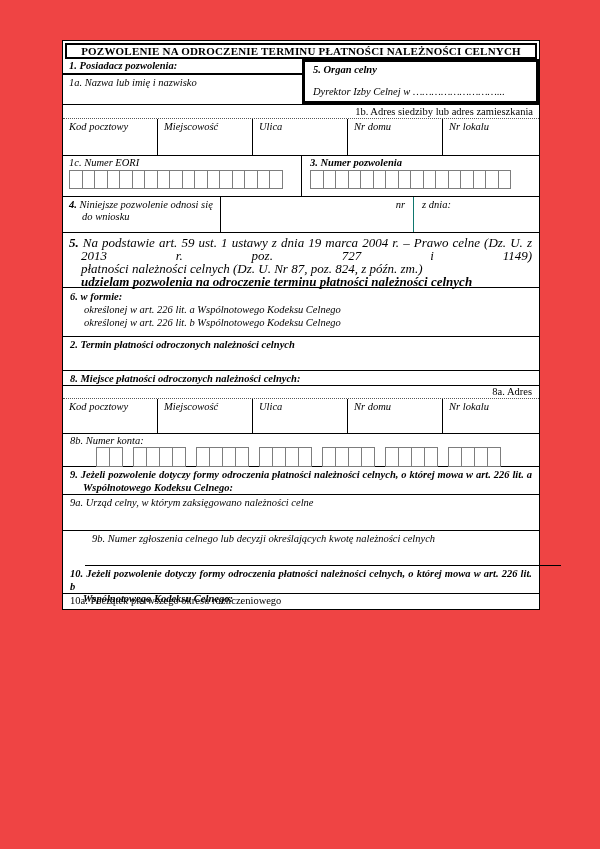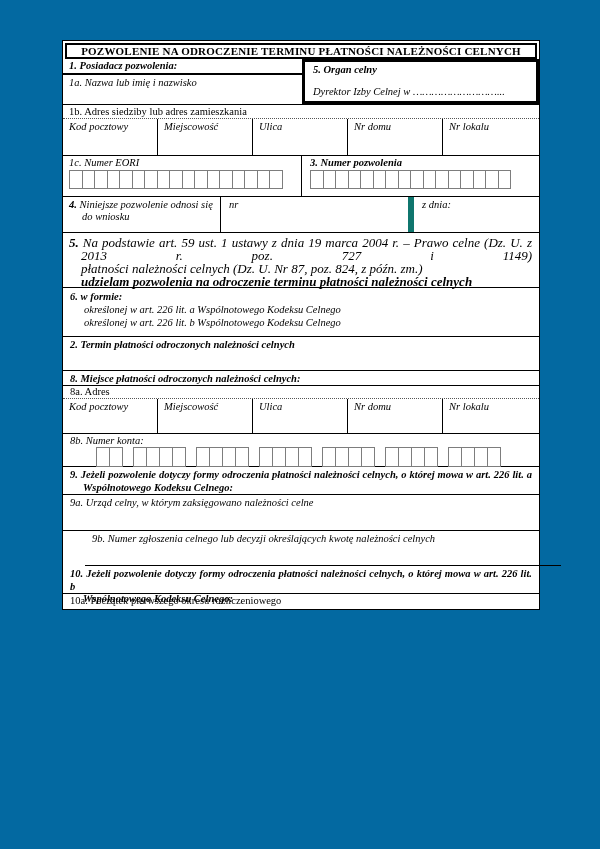--- a/index.html
+++ b/index.html
@@ -1,28 +1,28 @@
 <!DOCTYPE html>
 <html lang="pl"><head>
 <meta charset="utf-8">
 <style>
   html,body { margin:0; padding:0; background:#e9e9e9; }
   .page {
-    position:relative; width:600px; height:849px; background:#0369a1;
+    position:relative; width:600px; height:849px; background:#ef4444;
     font-family:"Liberation Serif","DejaVu Serif",serif; color:#000;
     overflow:hidden;
   }
   .form {
     position:absolute; left:62px; top:40px; width:476px; height:568px;
     border:1px solid #000; box-sizing:content-box; background:#fff;
     font-size:10.5px; line-height:12px;
   }
   .row { box-sizing:border-box; width:100%; position:relative; }
   .bb  { border-bottom:1px solid #000;font-style:italic; }
-  .bbd { border-bottom:1px dotted #555; }
+  .bbd { border-bottom:1px dotted #555;text-align:right; }
   b, .bold { font-weight:bold; }
 
   
   .r-title { height:18px; padding:2px 2px 0 2px; }
   .title-box {
     border:2px solid #000; height:100%; box-sizing:border-box;
     text-align:center; font-weight:bold; font-size:11px; line-height:12px;
     letter-spacing:.2px;
   }
 
@@ -52,21 +52,21 @@
   .comb-box {
     width:13.5px; height:19px; box-sizing:border-box;
     border:1px solid #7d7d7d; margin-left:-1px; background:#fff;
   }
   .comb-box:first-child { margin-left:0; }
   .r-s8b .comb-box { width:14px; height:20px; }
 
   
   .r-s4 { height:36px; display:flex; }
   .s4c1 { width:158px; box-sizing:border-box; border-right:1px solid #000; padding:2px 6px; }
-  .s4c2 { width:193px; box-sizing:border-box; border-right:6px solid #0f766e; padding:2px 8px; }
+  .s4c2 { width:193px; box-sizing:border-box; border-right:1px solid #0f766e; padding:2px 8px;text-align:right; }
   .s4c3 { flex:1; padding:2px 8px; }
   .hang { padding-left:13px; text-indent:-13px; }
 
   
   .r-s5 { height:55px; padding:3px 7px 0 6px; line-height:13px; font-size:13px; }
   .s5-l1 { padding-left:12px; text-indent:-12px; text-align:justify; text-align-last:justify; }
   .s5-ind { padding-left:12px; }
   .just { text-align:justify; text-align-last:justify; }
 
   

